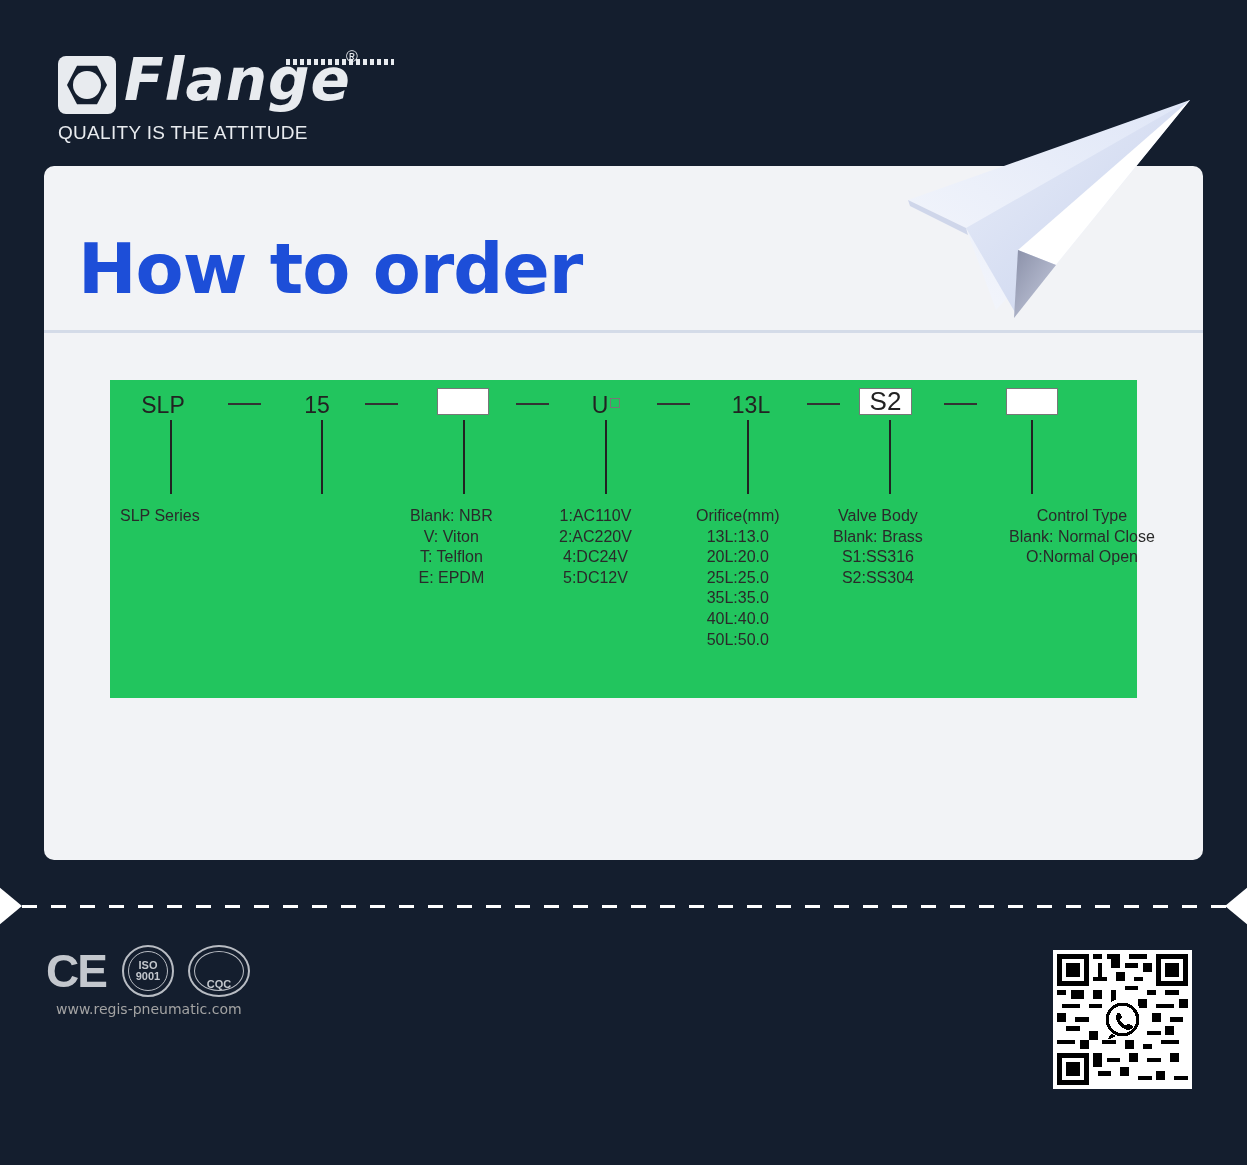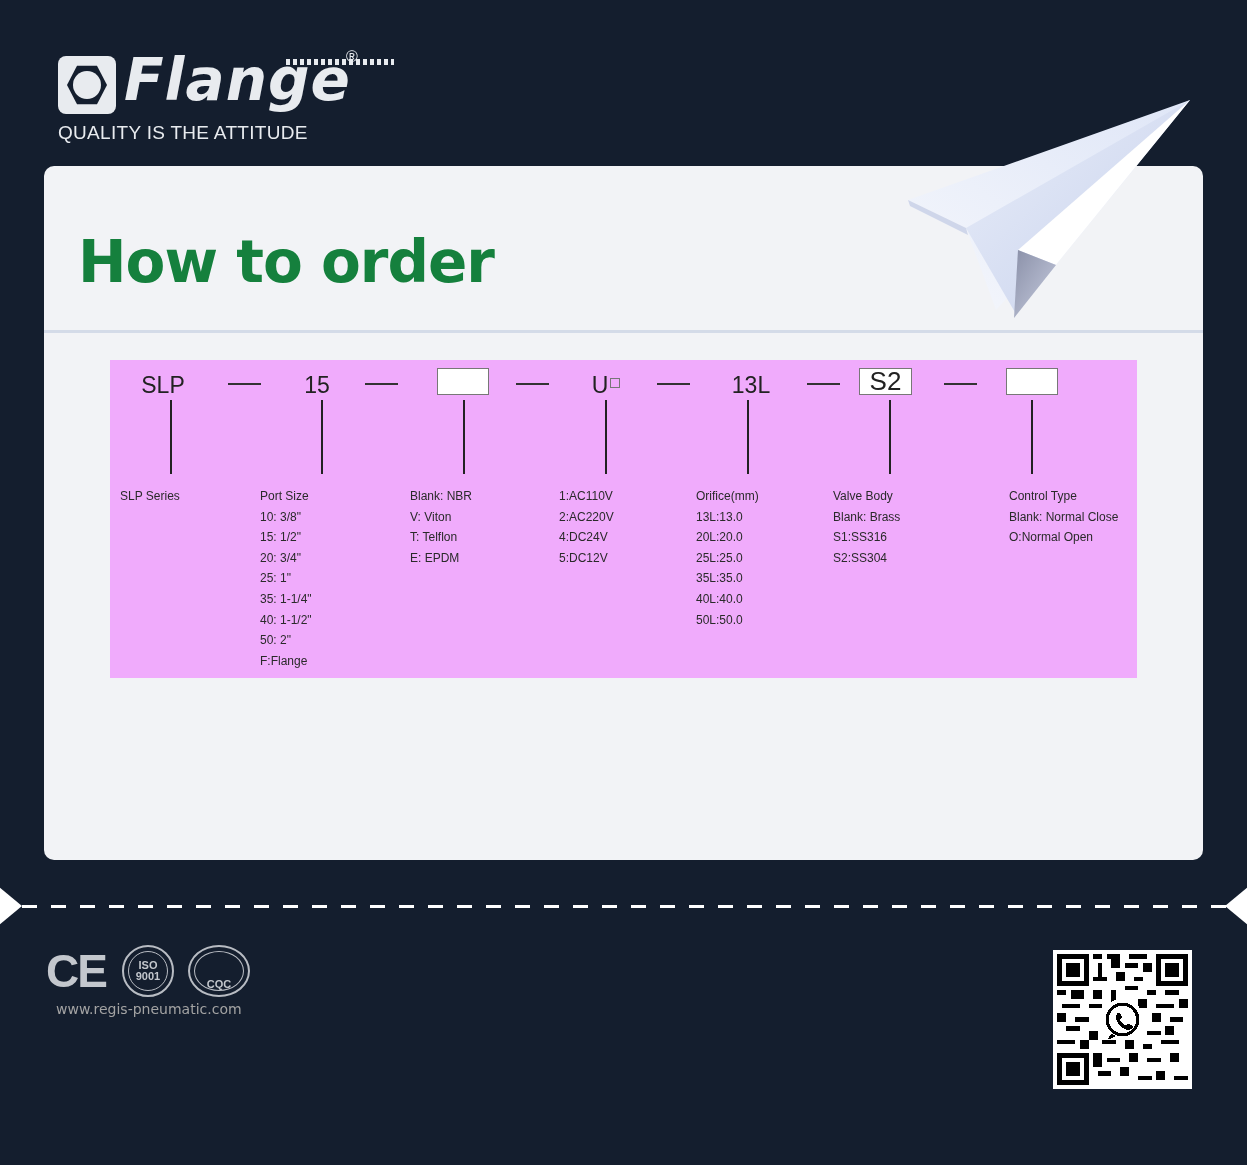--- a/index.html
+++ b/index.html
@@ -44,45 +44,45 @@
   }
 
   
   .card {
     position: absolute; left: 44px; top: 166px; width: 1159px; height: 694px;
     background: #f2f3f6; border-radius: 10px;
   }
   .card-title {
     position: absolute; left: 34px; top: 62px;
     font-family: "DejaVu Sans", sans-serif; font-weight: bold;
-    font-size: 58px; color: #15803d; letter-spacing: -1px;
+    font-size: 70px; color: #1d4ed8; letter-spacing: -1px;
   }
   .card-divider {
     position: absolute; left: 0; top: 164px; width: 100%; height: 3px; background: #d4dbe8;
   }
   .plane { position: absolute; left: 906px; top: 100px; width: 290px; height: 222px; }
 
   
   .diagram {
-    position: absolute; left: 110px; top: 360px; width: 1027px; height: 318px; background: #f0abfc;
+    position: absolute; left: 110px; top: 380px; width: 1027px; height: 318px; background: #22c55e;
   }
   .code {
     position: absolute; top: 12px; font-size: 23px; color: #222; text-align: center;
   }
   .code-box {
     position: absolute; top: 8px; height: 27px; border: 1.5px solid #777; background: #fff;
     font-size: 26px; color: #222; text-align: center; line-height: 24px;
   }
   .small-box {
     display: inline-block; width: 10px; height: 10px; border: 1px solid #777; vertical-align: 5px; margin-left: 2px;
   }
   .dash { position: absolute; top: 23px; height: 2px; width: 33px; background: #333; }
   .stem { position: absolute; top: 40px; width: 2px; height: 74px; background: #222; }
   .desc {
-    position: absolute; top: 126px; font-size: 12px; line-height: 20.6px; color: #2a2a2a; white-space: nowrap;
+    position: absolute; top: 126px; font-size: 16px; line-height: 20.6px; color: #2a2a2a; white-space: nowrap; text-align: center;
   }
 
   
   .sep {
     position: absolute; left: 22px; top: 905px; width: 1205px; height: 3px;
     background: repeating-linear-gradient(90deg, #ffffff 0 15px, transparent 15px 29px);
   }
   .notch-l {
     position: absolute; left: -2px; top: 886px; width: 24px; height: 40px; background: #fff;
     clip-path: polygon(0 0, 100% 50%, 0 100%);
@@ -160,31 +160,20 @@
 
   <div class="code" style="left:30px;width:46px;">SLP</div>
   <div class="stem" style="left:60px;"></div>
   <div class="desc" style="left:10px;">
     <div>SLP Series</div>
   </div>
   <div class="dash" style="left:118px;"></div>
 
   <div class="code" style="left:190px;width:34px;">15</div>
   <div class="stem" style="left:211px;"></div>
-  <div class="desc" style="left:150px;">
-    <div>Port Size</div>
-    <div>10: 3/8"</div>
-    <div>15: 1/2"</div>
-    <div>20: 3/4"</div>
-    <div>25: 1"</div>
-    <div>35: 1-1/4"</div>
-    <div>40: 1-1/2"</div>
-    <div>50: 2"</div>
-    <div>F:Flange</div>
-  </div>
   <div class="dash" style="left:255px;"></div>
 
   <div class="code-box" style="left:327px;width:52px;"></div>
   <div class="stem" style="left:353px;"></div>
   <div class="desc" style="left:300px;">
     <div>Blank: NBR</div>
     <div>V: Viton</div>
     <div>T: Telflon</div>
     <div>E: EPDM</div>
   </div>

